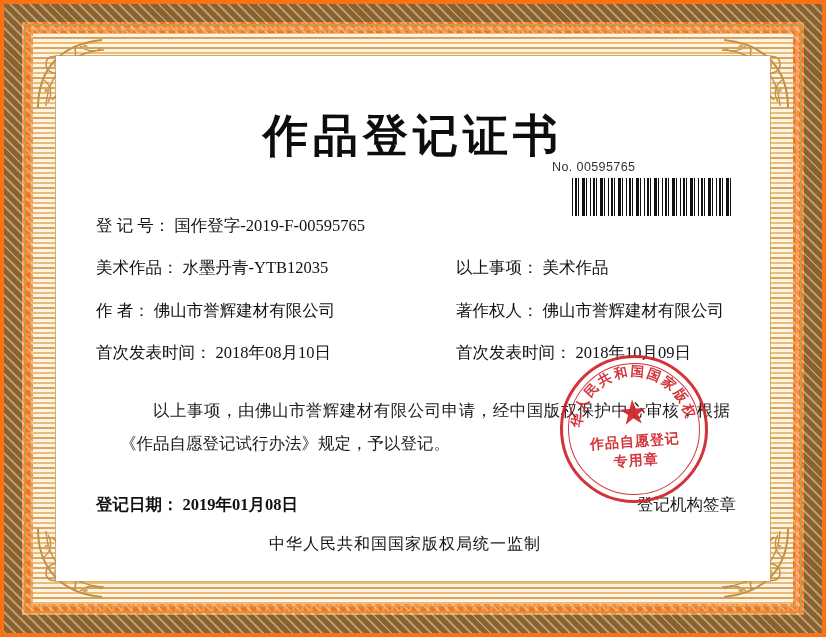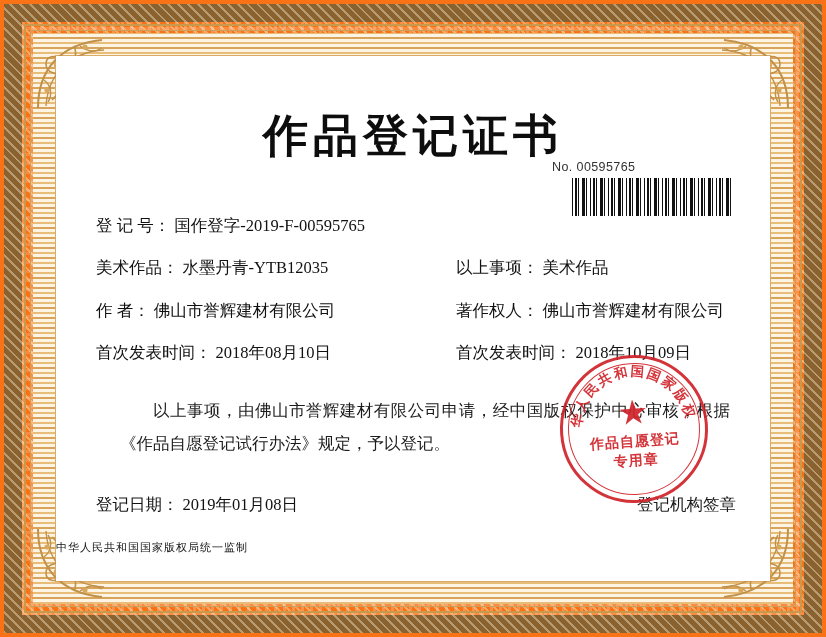--- a/index.html
+++ b/index.html
@@ -204,21 +204,21 @@
 
   
   .bottom-row {
     margin-top: 34px;
     padding-left: 6px;
     display: flex;
     align-items: baseline;
     font-size: 16.5px;
     position: relative;
   }
-  .bottom-date { width: 360px; flex: 0 0 360px; display: flex; }
+  .bottom-date { width: 360px; flex: 0 0 360px; display: flex; font-weight: bold; }
   .bottom-seal-label { flex: 1 1 auto; text-align: right; }
 
   
   .seal {
     position: absolute;
     right: 62px;
     bottom: 78px;
     width: 142px;
     height: 142px;
     border-radius: 50%;
@@ -256,22 +256,22 @@
     font-weight: bold;
     color: #d0232a;
   }
 
   
   .footer {
     position: absolute;
     left: 0;
     right: 16px;
     bottom: 26px;
-    text-align: left;
-    font-size: 11px;
+    text-align: center;
+    font-size: 16px;
     letter-spacing: 1px;
     color: #111;
   }
 </style>
 </head>
 <body>
 
 <div class="certificate">
 
   <div class="border-outer"></div>

